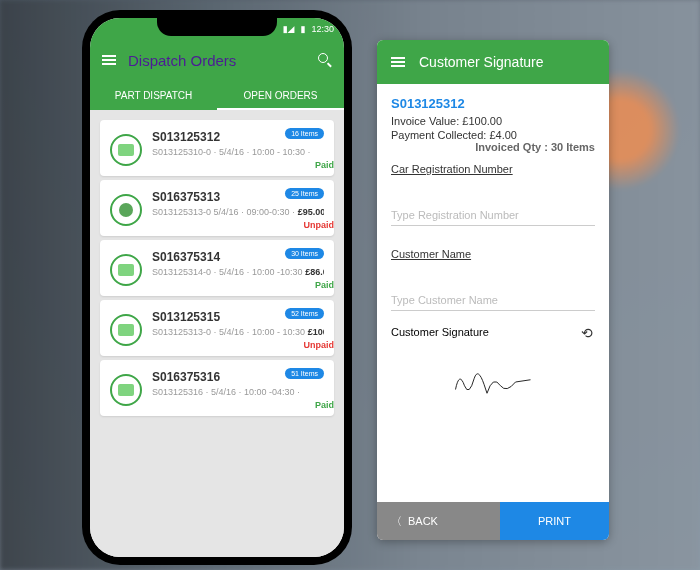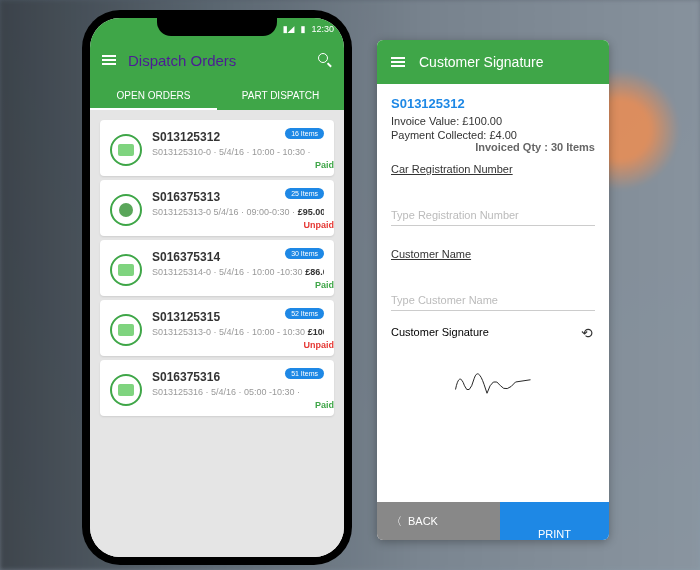--- a/index.html
+++ b/index.html
@@ -40,21 +40,21 @@
   .sig-qty { font-size: 11px; color: #666; float: right; font-weight: bold; }
 
   .field-label { font-size: 11px; color: #333; margin-top: 22px; margin-bottom: 20px; position: relative; text-decoration: underline; }
   .field-input { font-size: 11px; color: #bbb; border: none; border-bottom: 1px solid #ccc; padding: 4px 0; width: 100%; margin-bottom: 8px; margin-top: 30px; }
   .sig-area { margin-top: 14px; display: flex; align-items: center; justify-content: space-between; font-size: 11px; }
   .sig-canvas { margin-top: 18px; height: 50px; display: flex; align-items: center; justify-content: center; }
   .sig-canvas svg { width: 90px; height: 40px; }
 
   .bottom-bar { position: absolute; bottom: 0; left: 0; right: 0; height: 38px; display: flex; }
   .btn-back { flex: 1; background: #888; color: #fff; display: flex; align-items: center; padding-left: 14px; font-size: 11px; gap: 6px; }
-  .btn-print { flex: 1; background: #1e88e5; color: #fff; display: flex; align-items: flex-end; justify-content: center; font-size: 11px; }
+  .btn-print { flex: 1; background: #1e88e5; color: #fff; display: flex; align-items: center; justify-content: center; font-size: 11px; }
 
   .menu-icon { display: inline-block; width: 14px; height: 10px; position: relative; }
   .menu-icon::before, .menu-icon::after { content: ''; position: absolute; left: 0; right: 0; height: 2px; background: #fff; }
   .menu-icon::before { top: 0; box-shadow: 0 4px 0 #fff; }
   .menu-icon::after { top: 8px; }
   .search-icon { width: 14px; height: 14px; position: relative; }
   .search-icon::before { content: ''; position: absolute; width: 8px; height: 8px; border: 1.5px solid #fff; border-radius: 50%; top: 0; left: 0; }
   .search-icon::after { content: ''; position: absolute; width: 5px; height: 1.5px; background: #fff; transform: rotate(45deg); bottom: 2px; right: 0; }
   .reload-icon { width: 14px; height: 14px; position: relative; }
   .reload-icon::before { content:'⟲'; font-size: 14px; color:#333; }
@@ -71,25 +71,25 @@
       <span>▮◢</span>
       <span>▮</span>
       <span>12:30</span>
     </div>
     <div class="app-bar">
       <span class="menu-icon"></span>
       <span class="title">Dispatch Orders</span>
       <span class="search-icon"></span>
     </div>
     <div class="tabs">
+      <div class="tab">
+          <span>PART DISPATCH</span>
+        </div>
       <div class="tab active">
           <span>OPEN ORDERS</span>
-        </div>
-      <div class="tab">
-          <span>PART DISPATCH</span>
         </div>
     </div>
     <div class="orders">
       <div class="order-card">
         <div class="order-icon">
             <div class="order-icon-inner"></div>
           </div>
         <div class="order-body">
           <div class="order-num">S013125312</div>
           <div class="order-detail"><span>S013125310-0 · 5/4/16 · 10:00 - 10:30 ·</span> <span class="order-amt"></span></div>
@@ -129,21 +129,21 @@
         </div>
         <div class="order-badge">52 Items</div>
         <div class="order-status unpaid">Unpaid</div>
       </div>
       <div class="order-card">
         <div class="order-icon">
             <div class="order-icon-inner"></div>
           </div>
         <div class="order-body">
           <div class="order-num">S016375316</div>
-          <div class="order-detail"><span>S013125316 · 5/4/16 · 05:00 -10:30 ·</span> <span class="order-amt"></span></div>
+          <div class="order-detail"><span>S013125316 · 5/4/16 · 10:00 -04:30 ·</span> <span class="order-amt"></span></div>
         </div>
         <div class="order-badge">51 Items</div>
         <div class="order-status paid">Paid</div>
       </div>
     </div>
   </div>
 </div>
 
 <div class="phone2">
   <div class="app-bar2">

